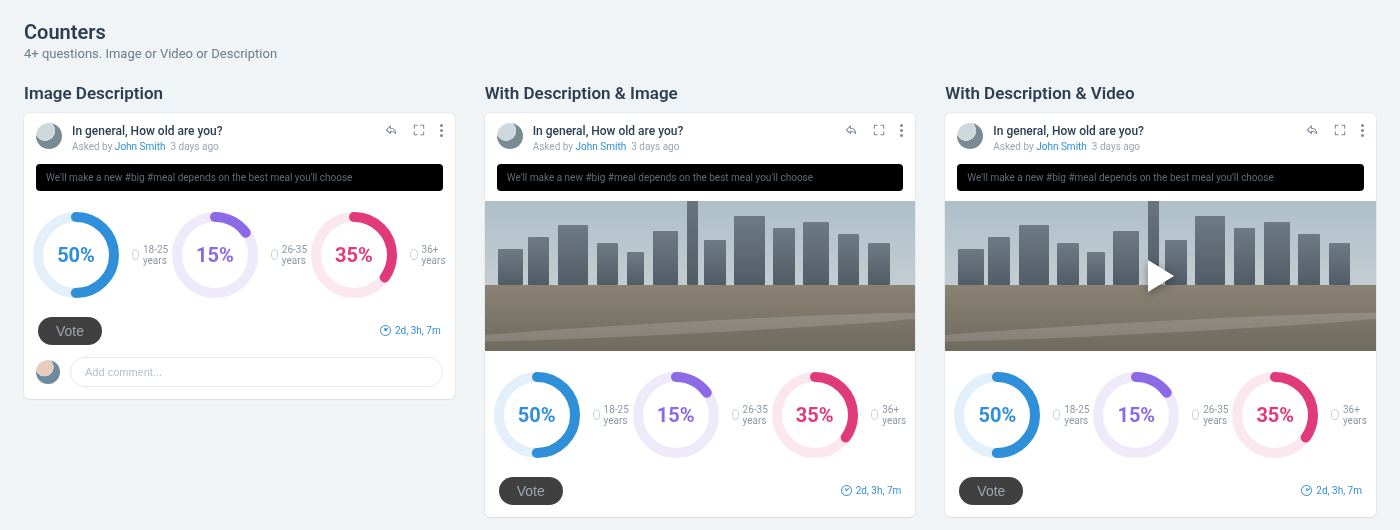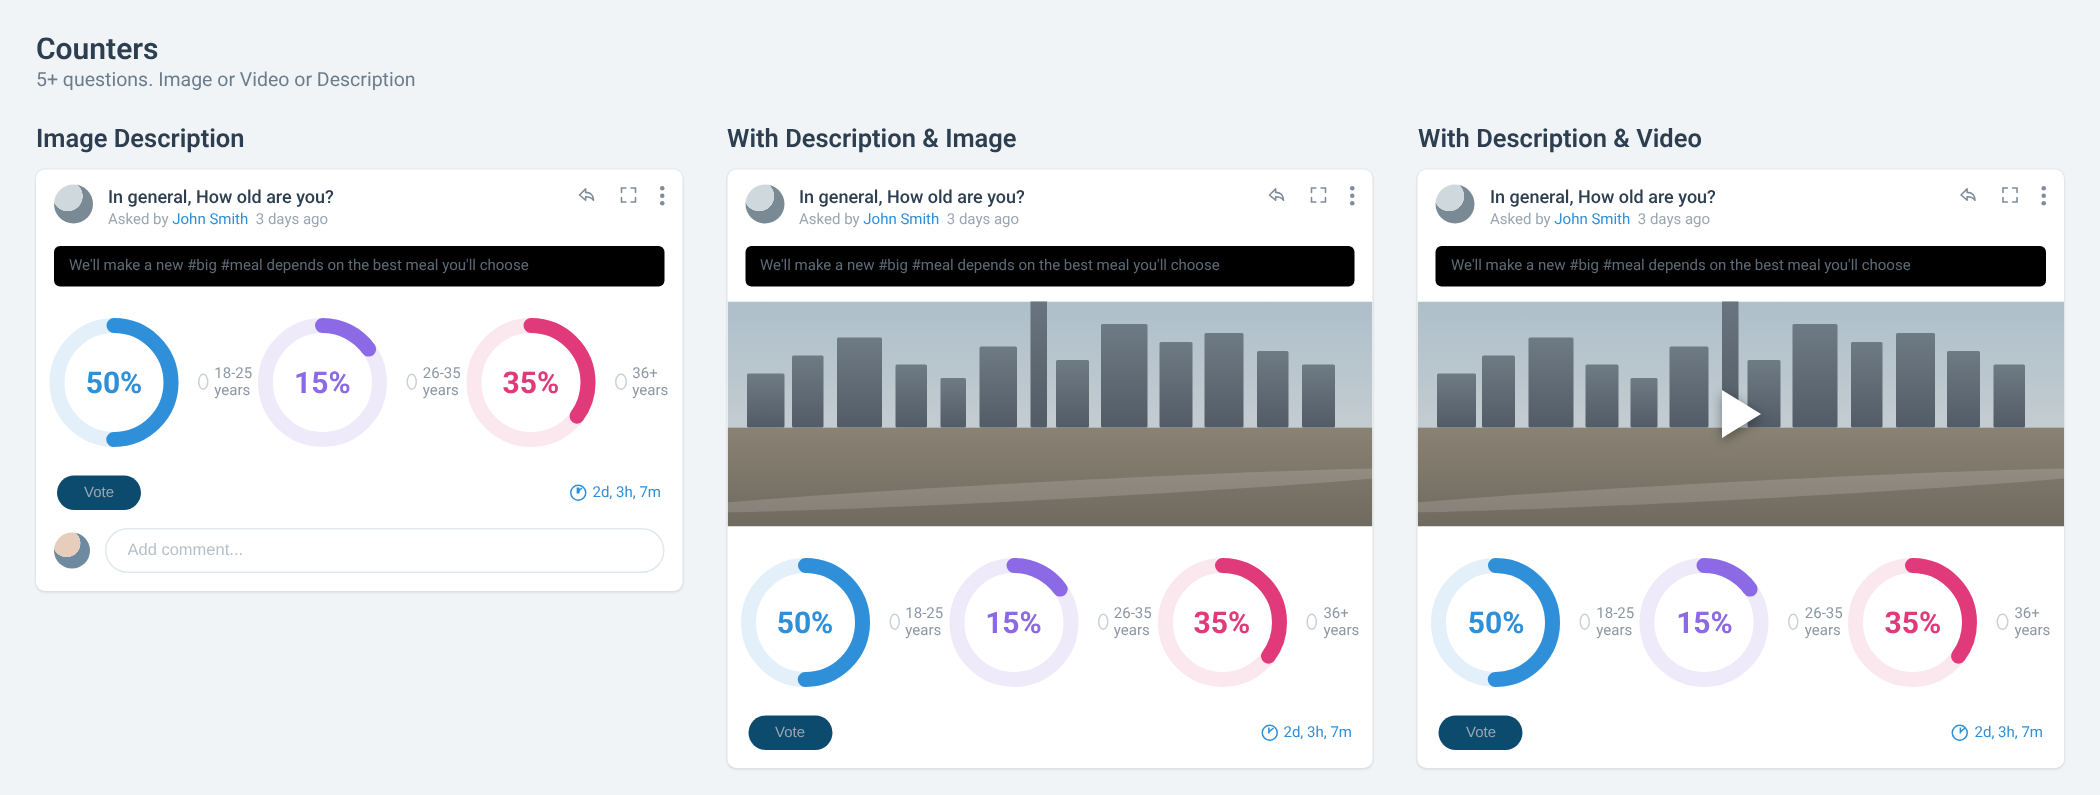--- a/index.html
+++ b/index.html
@@ -95,42 +95,42 @@
   .c-pink .pct { color: #e03a7a; }
 
   .opt-row { display: flex; align-items: center; gap: 4px; font-size: 10px; color: #8d98a3; }
   .radio { width: 11px; height: 11px; border-radius: 50%; border: 1.5px solid #c9d1d8; }
 
   .card-footer {
     display: flex; align-items: center; justify-content: space-between;
     padding: 12px 14px 12px;
   }
   .vote-btn {
-    font-size: 10px; color: #9aa6b1; background: #0c4a6e;
+    font-size: 14px; color: #9aa6b1; background: #404040;
     padding: 6px 18px; border-radius: 14px; border: none;
   }
   .time-left { display: flex; align-items: flex-start; gap: 4px; font-size: 10px; color: #2f8fd8; }
   .clock { width: 11px; height: 11px; border: 1.2px solid #2f8fd8; border-radius: 50%; position: relative; }
   .clock::after { content:""; position:absolute; left:50%; top:50%; width:3.5px; height:1.2px; background:#2f8fd8; transform-origin:left; transform:translateY(-50%) rotate(-40deg); }
   .clock::before { content:""; position:absolute; left:50%; top:18%; width:1.2px; height:3.5px; background:#2f8fd8; transform:translateX(-50%); }
 
   .comment-bar { display: flex; align-items: center; gap: 10px; padding: 0 12px 12px; }
   .comment-avatar { width: 24px; height: 24px; border-radius: 50%;
     background: radial-gradient(circle at 35% 30%, #e7cdbb 0 40%, #6d8aa0 41% 100%); flex: 0 0 auto; }
   .comment-input {
     flex: 1 1 auto; border: 1px solid #e3e8ec; border-radius: 18px;
     padding: 8px 14px; font-size: 11px; color: #8d98a3; outline: none;
   }
   .comment-input::placeholder { color: #b6c0c9; }
 </style>
 </head>
 <body>
 
 <div class="page-title">Counters</div>
-<div class="page-subtitle">5+ questions. Image or Video or Description</div>
+<div class="page-subtitle">4+ questions. Image or Video or Description</div>
 
 <div class="columns" id="columns">
     <div class="col">
       <div class="col-title">Image Description</div>
   <div class="card">
     <div class="card-header">
       <div class="avatar"></div>
       <div class="header-text">
         <div class="question">In general, How old are you?</div>
         <div class="asked-line">

